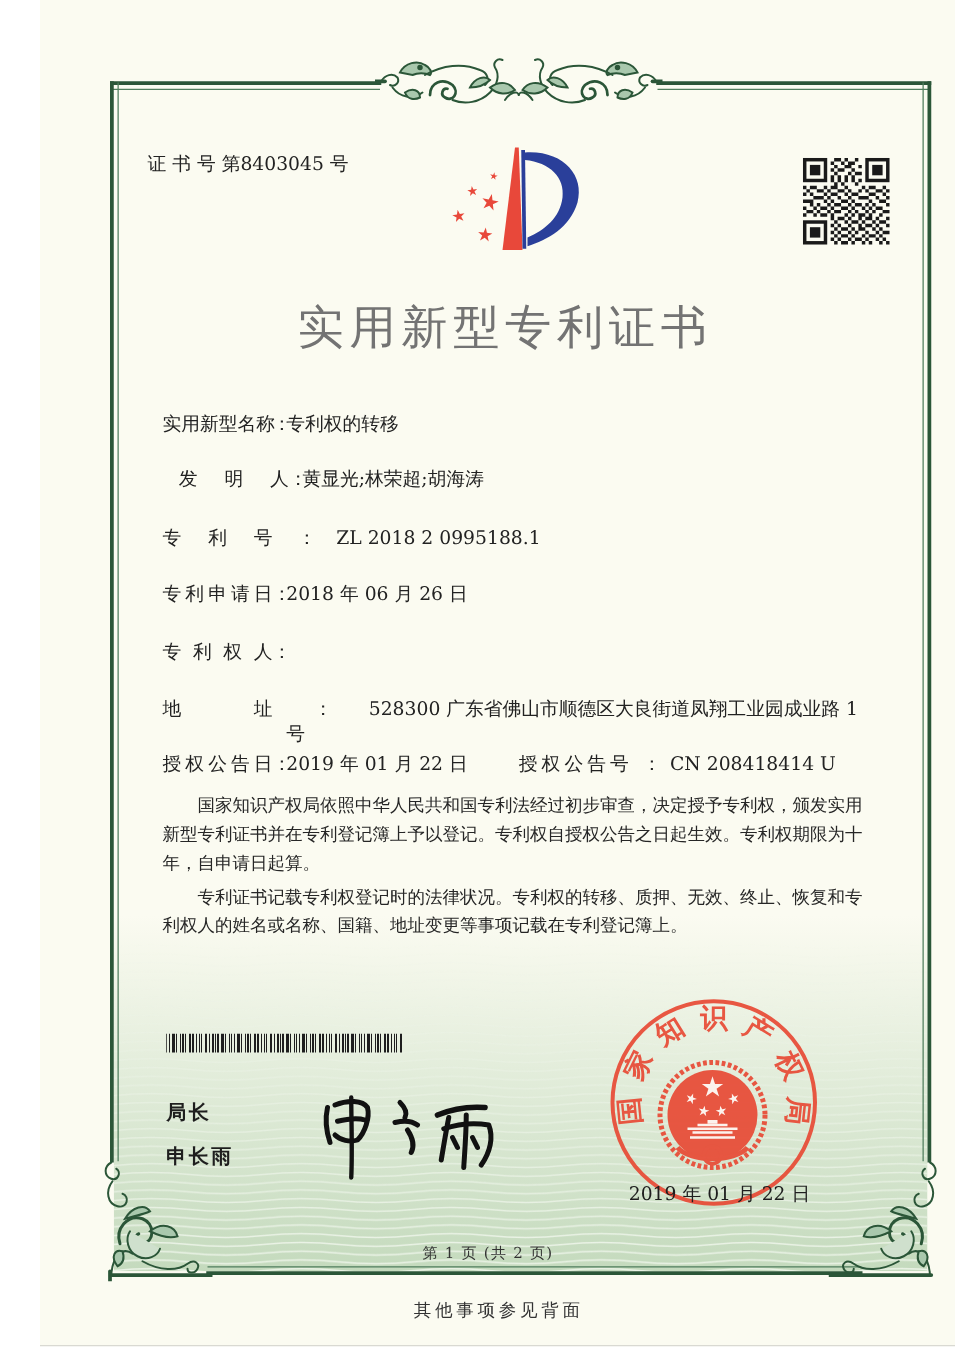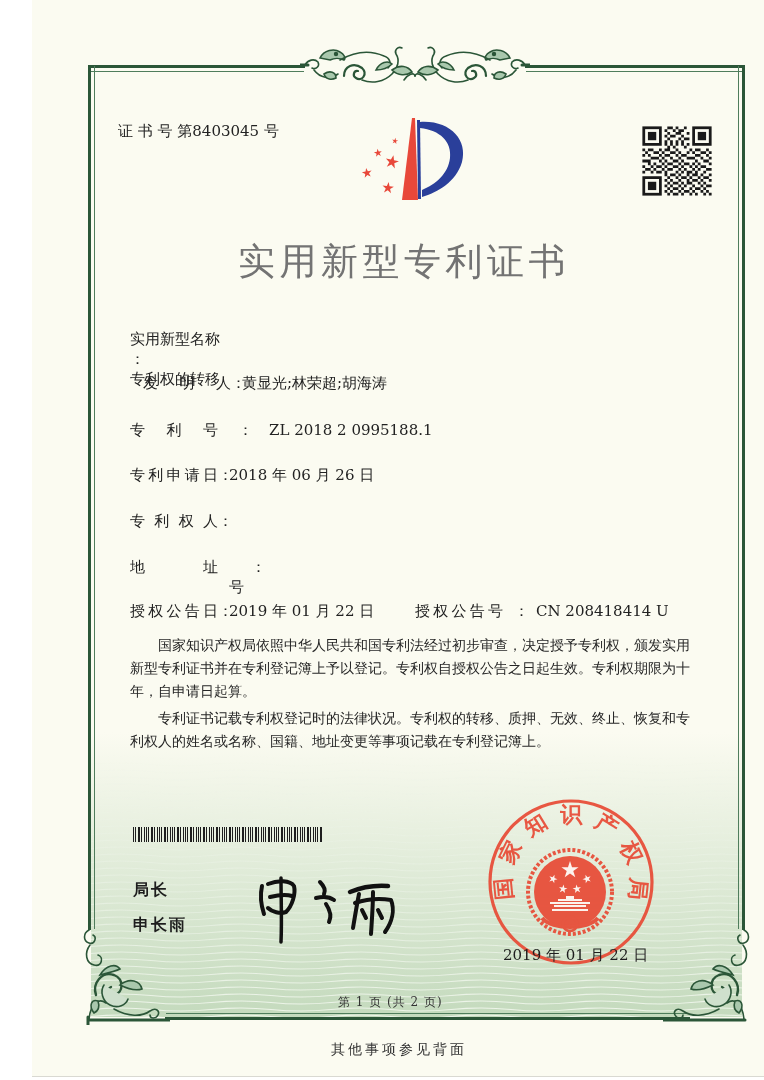--- a/index.html
+++ b/index.html
@@ -179,21 +179,21 @@
       M9 20h1v1h-1z M11 20h2v1h-2z M14 20h1v1h-1z M16 20h2v1h-2z M20 20h1v1h-1z M22 20h1v1h-1z
       M8 21h1v1h-1z M10 21h1v1h-1z M13 21h1v1h-1z M15 21h1v1h-1z M18 21h1v1h-1z M21 21h1v1h-1z M23 21h2v1h-2z
       M9 22h1v1h-1z M11 22h2v1h-2z M14 22h1v1h-1z M17 22h1v1h-1z M19 22h2v1h-2z M22 22h1v1h-1z
       M8 23h1v1h-1z M10 23h1v1h-1z M13 23h1v1h-1z M15 23h2v1h-2z M18 23h1v1h-1z M21 23h1v1h-1z M23 23h1v1h-1z
       M9 24h1v1h-1z M11 24h2v1h-2z M14 24h1v1h-1z M17 24h1v1h-1z M19 24h1v1h-1z M22 24h1v1h-1z M24 24h1v1h-1z"></path>
   </g>
 </svg>
 
 <div class="abs title">实用新型专利证书</div>
 
-<div class="row" style="top:329px;flex-direction:column;">
+<div class="row" style="top:329px;">
   <span class="lbl">实用新型名称</span>
     <span class="colon">：</span>
     <span class="val">专利权的转移</span>
 </div>
 <div class="row" style="top:373px;margin-left:13px;">
   <span class="lbl">发明人</span>
     <span class="colon">：</span>
     <span class="val">黄显光;林荣超;胡海涛</span>
 </div>
 <div class="row" style="top:420px;gap:20px;">
@@ -206,20 +206,21 @@
     <span class="colon">：</span>
     <span class="val">2018 年 06 月 26 日</span>
 </div>
 <div class="row" style="top:511px;">
   <span class="lbl">专利权人</span>
     <span class="colon">：</span>
 </div>
 <div class="row" style="top:557px;gap:33px;">
   <span class="lbl">地址</span>
     <span class="colon">：</span>
+    <span class="val">528300 广东省佛山市顺德区大良街道凤翔工业园成业路 1</span>
 </div>
 <div class="row" style="top:577px;left:229px;">
   <span class="val">号</span>
 </div>
 <div class="row" style="top:601px;">
   <span class="lbl">授权公告日</span>
     <span class="colon">：</span>
     <span class="val">2019 年 01 月 22 日</span>
 </div>
 <div class="row" style="top:601px;left:415px;gap:11px;">

